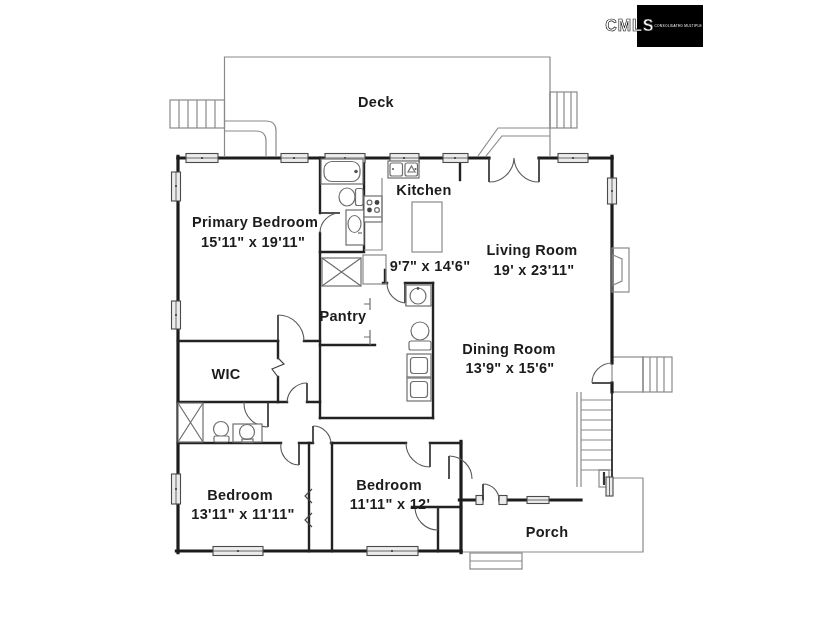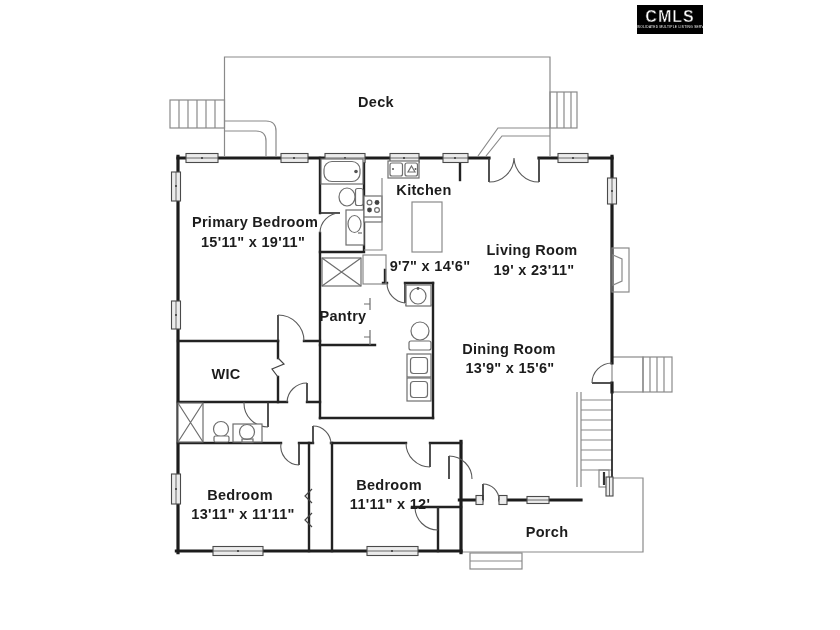--- a/index.html
+++ b/index.html
@@ -12,22 +12,22 @@
   .iwall{stroke:#222;stroke-width:2.4;fill:none;stroke-linecap:square;}
   .mwall{stroke:#2a2a2a;stroke-width:1.8;fill:none;}
   .thin{stroke:#8a8a8a;stroke-width:1.2;fill:none;}
   .fix{stroke:#6e6e6e;stroke-width:1.2;fill:#ffffff;}
   .fixl{stroke:#6e6e6e;stroke-width:1.2;fill:none;}
   .win{fill:#ececec;stroke:#4a4a4a;stroke-width:1.1;}
   .winline{stroke:#4a4a4a;stroke-width:.8;}
   .arc{stroke:#5a5a5a;stroke-width:1.1;fill:none;}
   .leaf{stroke:#333;stroke-width:1.7;fill:none;}
   .sq{stroke:#444;stroke-width:1.2;fill:none;}
-  #logo{position:absolute;left:637px;top:5px;width:66px;height:29px;background:#000;color:#fff;
-        display:flex;flex-direction:column;align-items:center;justify-content:center;line-height:1;}
+  #logo{position:absolute;left:637px;top:5px;width:66px;height:42px;background:#000;color:#fff;
+        display:flex;align-items:center;justify-content:center;line-height:1;}
   #logo .brand{font-weight:bold;font-size:16px;letter-spacing:1px;-webkit-text-stroke:.6px #000;text-shadow:0 0 0 #fff;}
   #logo .caption{font-size:3.2px;letter-spacing:.3px;white-space:nowrap;margin-top:1px;}
 </style>
 </head>
 <body>
 
 <div id="stage">
 
   <svg id="plan" width="840" height="630" viewBox="0 0 840 630">
 

